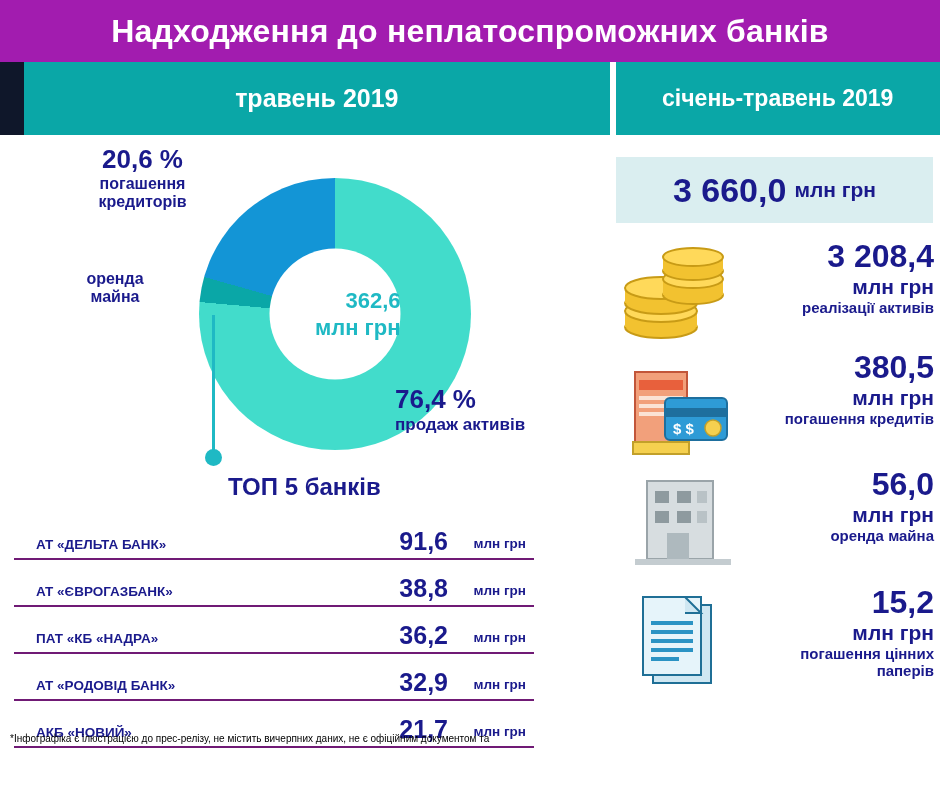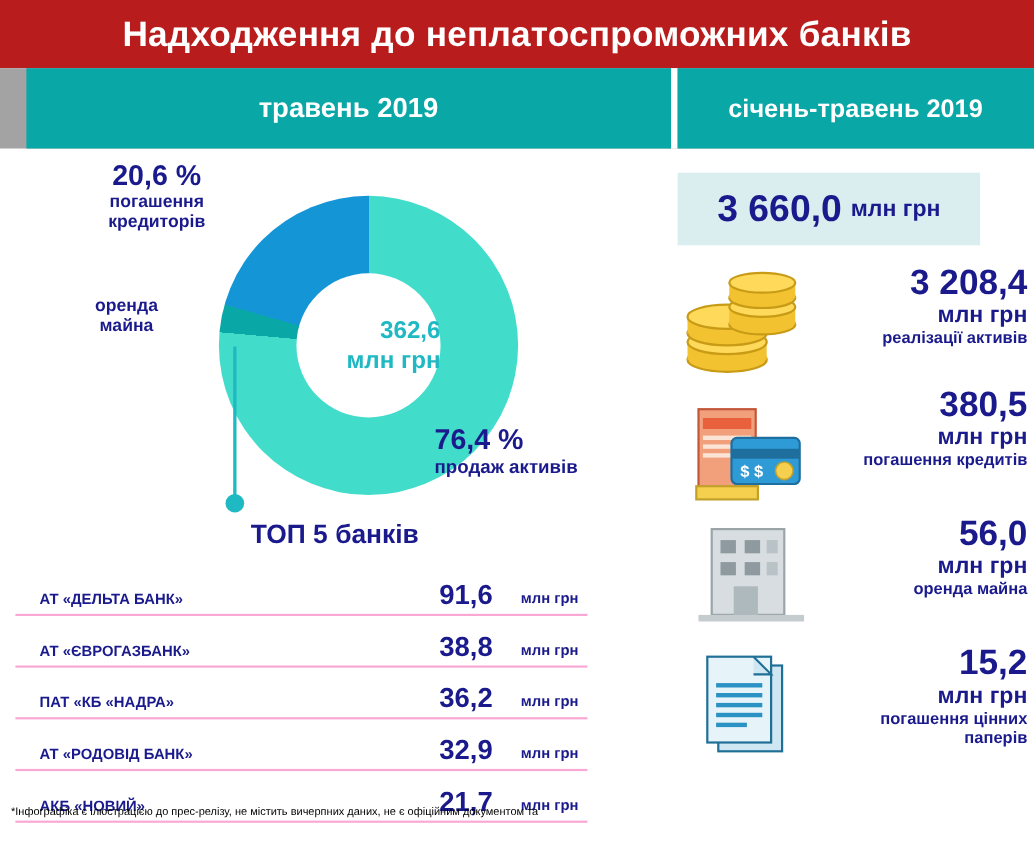--- a/index.html
+++ b/index.html
@@ -10,39 +10,39 @@
     background: #ffffff;
     font-family: "Liberation Sans", sans-serif;
     overflow: hidden;
     position: relative;
   }
 
   
   .main-header {
     width: 940px;
     height: 62px;
-    background: #b91c1c;
+    background: #a21caf;
     display: flex;
     align-items: center;
     justify-content: center;
   }
   .main-header .title {
     color: #ffffff;
     font-size: 32px;
     font-weight: bold;
     letter-spacing: 0.2px;
     white-space: nowrap;
   }
 
   .subheader {
     width: 940px;
     height: 73px;
     display: flex;
     align-items: stretch;
-    background: #a3a3a3;
+    background: #0f172a;
     padding-left: 24px;
   }
   .sub-left, .sub-right {
     background: #0aa7a7;
     display: flex;
     align-items: center;
     justify-content: center;
     color: #ffffff;
     font-weight: bold;
   }
@@ -136,21 +136,21 @@
     color: #1a1a8c;
   }
   .bank-list {
     position: absolute;
     left: 14px; top: 378px;
     width: 520px;
   }
   .bank-row {
     height: 47px;
     position: relative;
-    border-bottom: 2px solid #f9a8d4;
+    border-bottom: 2px solid #701a75;
     text-align: center;
   }
   .bank-name {
     position: absolute;
     left: 22px; bottom: 6px;
     color: #1a1a8c;
     font-size: 13.5px;
     font-weight: bold;
   }
   .bank-val {
@@ -170,21 +170,21 @@
 
   
   .right-col {
     position: absolute;
     left: 607px; top: 135px;
     width: 333px; height: 653px;
   }
   .total-box {
     position: absolute;
     left: 9px; top: 22px;
-    width: 275px; height: 66px;
+    width: 317px; height: 66px;
     background: #daeef0;
     display: flex;
     align-items: center;
     justify-content: center;
   }
   .total-box .tnum {
     color: #1a1a8c;
     font-size: 34px;
     font-weight: bold;
   }

